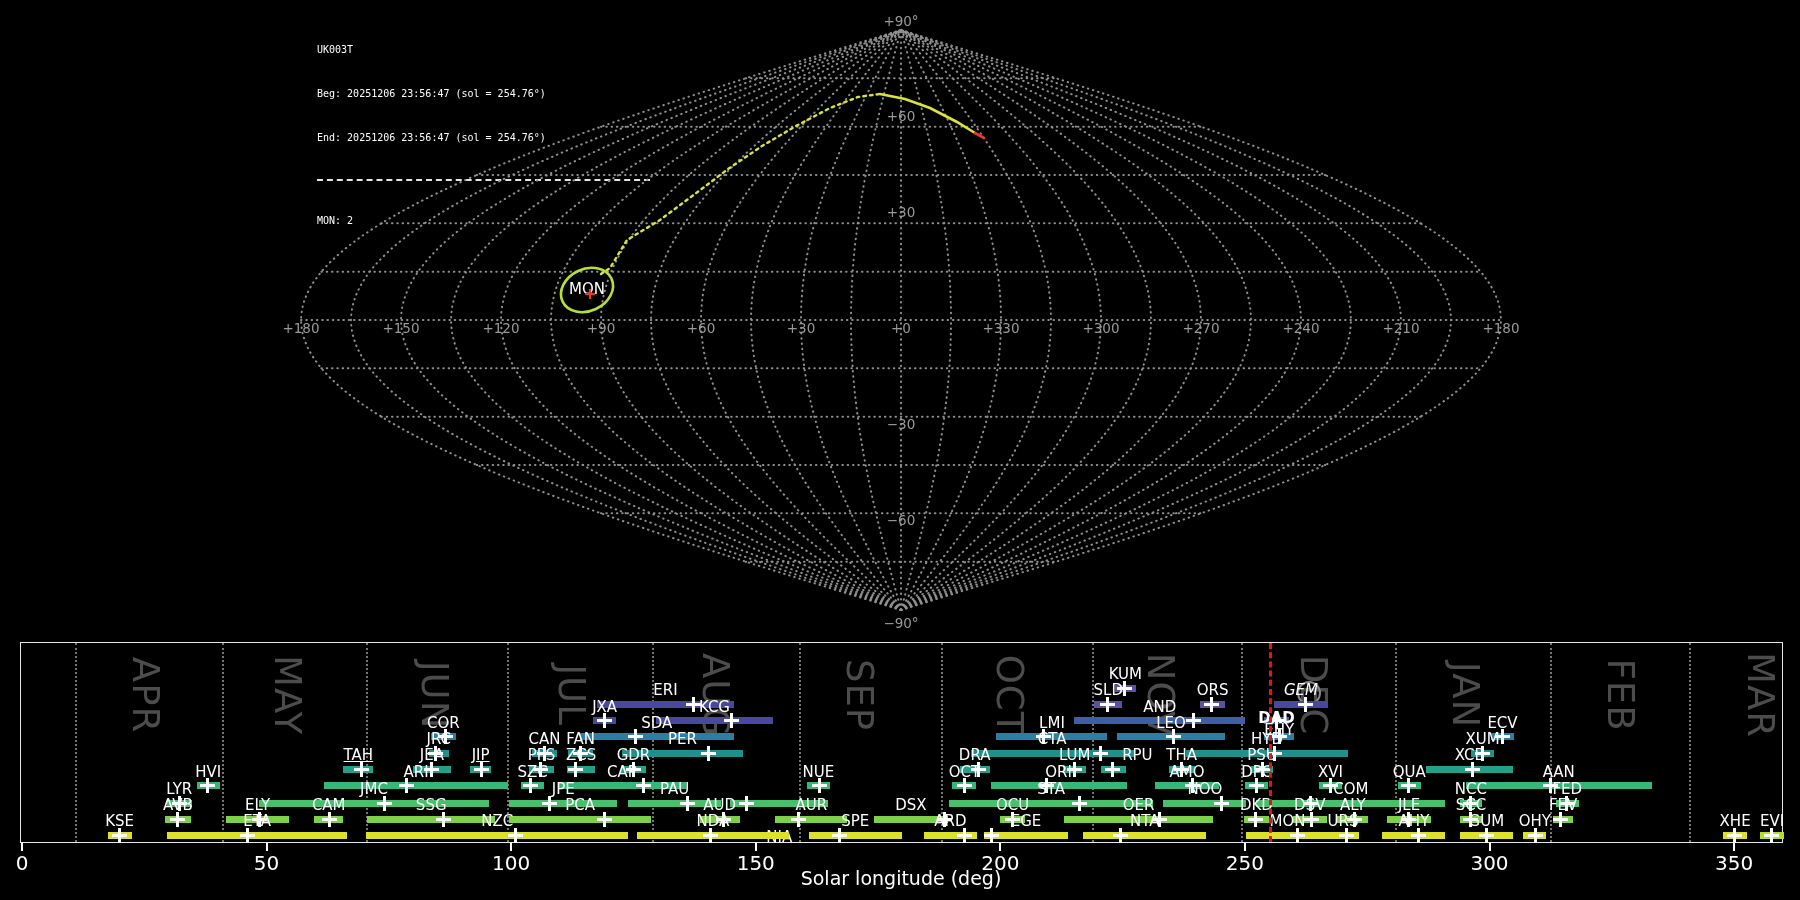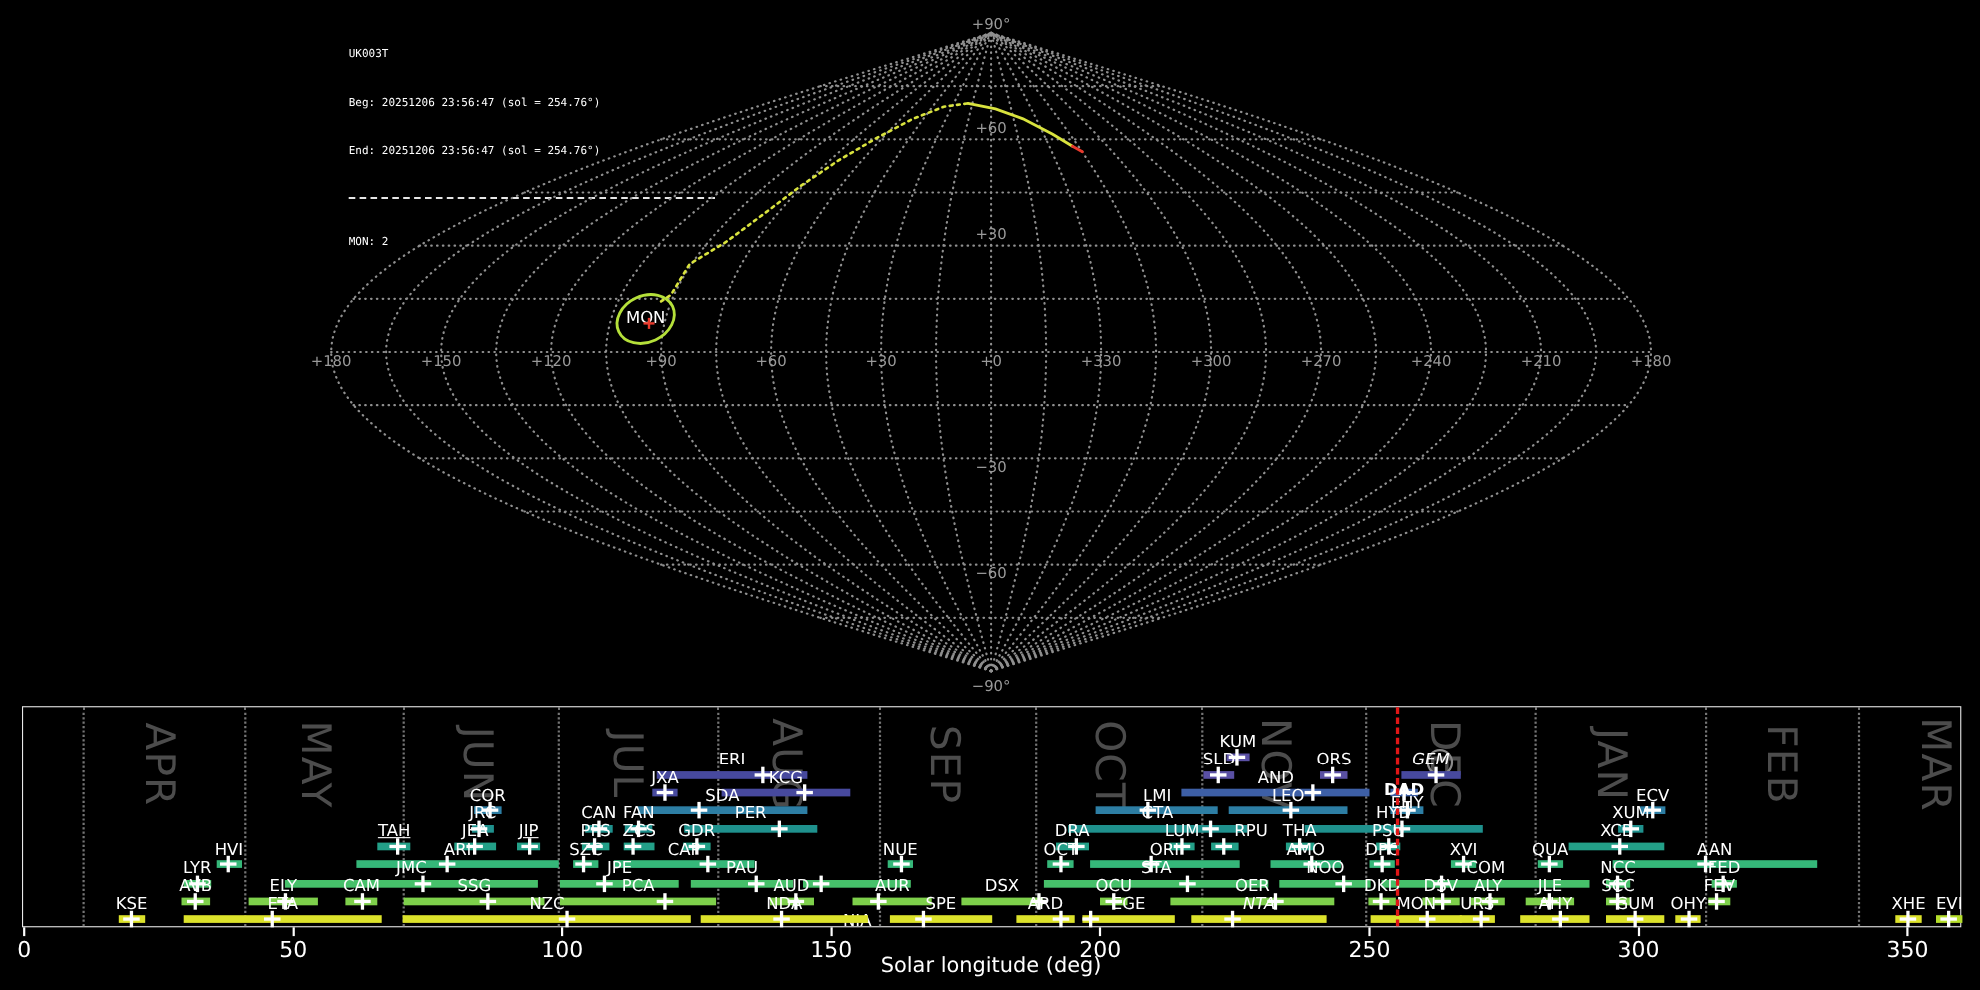--- a/index.html
+++ b/index.html
@@ -605,21 +605,21 @@
       <div class="plus" style="left: 963.057px; top: 184.5px; position: absolute;">
         <i class="h"></i>
         <i class="v"></i>
       </div>
       <div class="shlabel" style="left: 1005.04px; top: 171px; position: absolute;">EGE</div>
       <div class="bar" style="left: 1062.03px; top: 188.5px; width: 123.271px; background: rgb(220, 226, 43); position: absolute;"></div>
       <div class="plus" style="left: 1092.2px; top: 184.5px; position: absolute;">
         <i class="h"></i>
         <i class="v"></i>
       </div>
-      <div class="shlabel" style="left: 1123.67px; top: 171px; position: absolute; font-style: italic;">NTA</div>
+      <div class="shlabel" style="left: 1123.67px; top: 171px; position: absolute;">NTA</div>
       <div class="bar" style="left: 1225.41px; top: 188.5px; width: 82.1806px; background: rgb(220, 226, 43); position: absolute;"></div>
       <div class="plus" style="left: 1268.79px; top: 184.5px; position: absolute;">
         <i class="h"></i>
         <i class="v"></i>
       </div>
       <div class="shlabel" style="left: 1266.5px; top: 171px; position: absolute;">MON</div>
       <div class="bar" style="left: 1306.13px; top: 188.5px; width: 31.7961px; background: rgb(220, 226, 43); position: absolute;"></div>
       <div class="plus" style="left: 1318.19px; top: 184.5px; position: absolute;">
         <i class="h"></i>
         <i class="v"></i>

